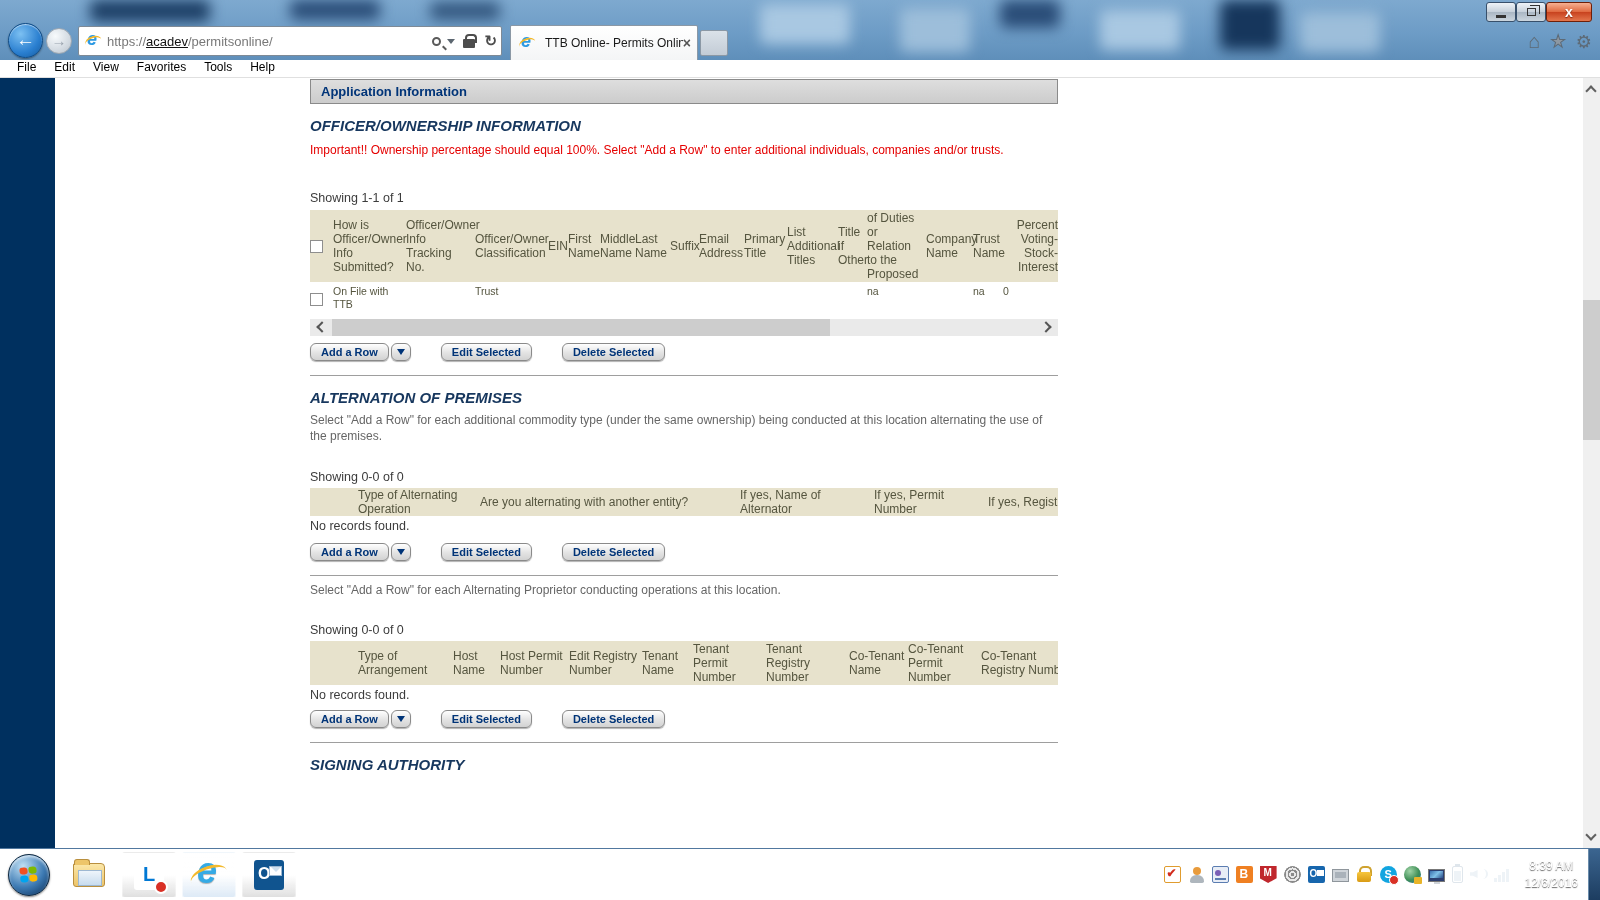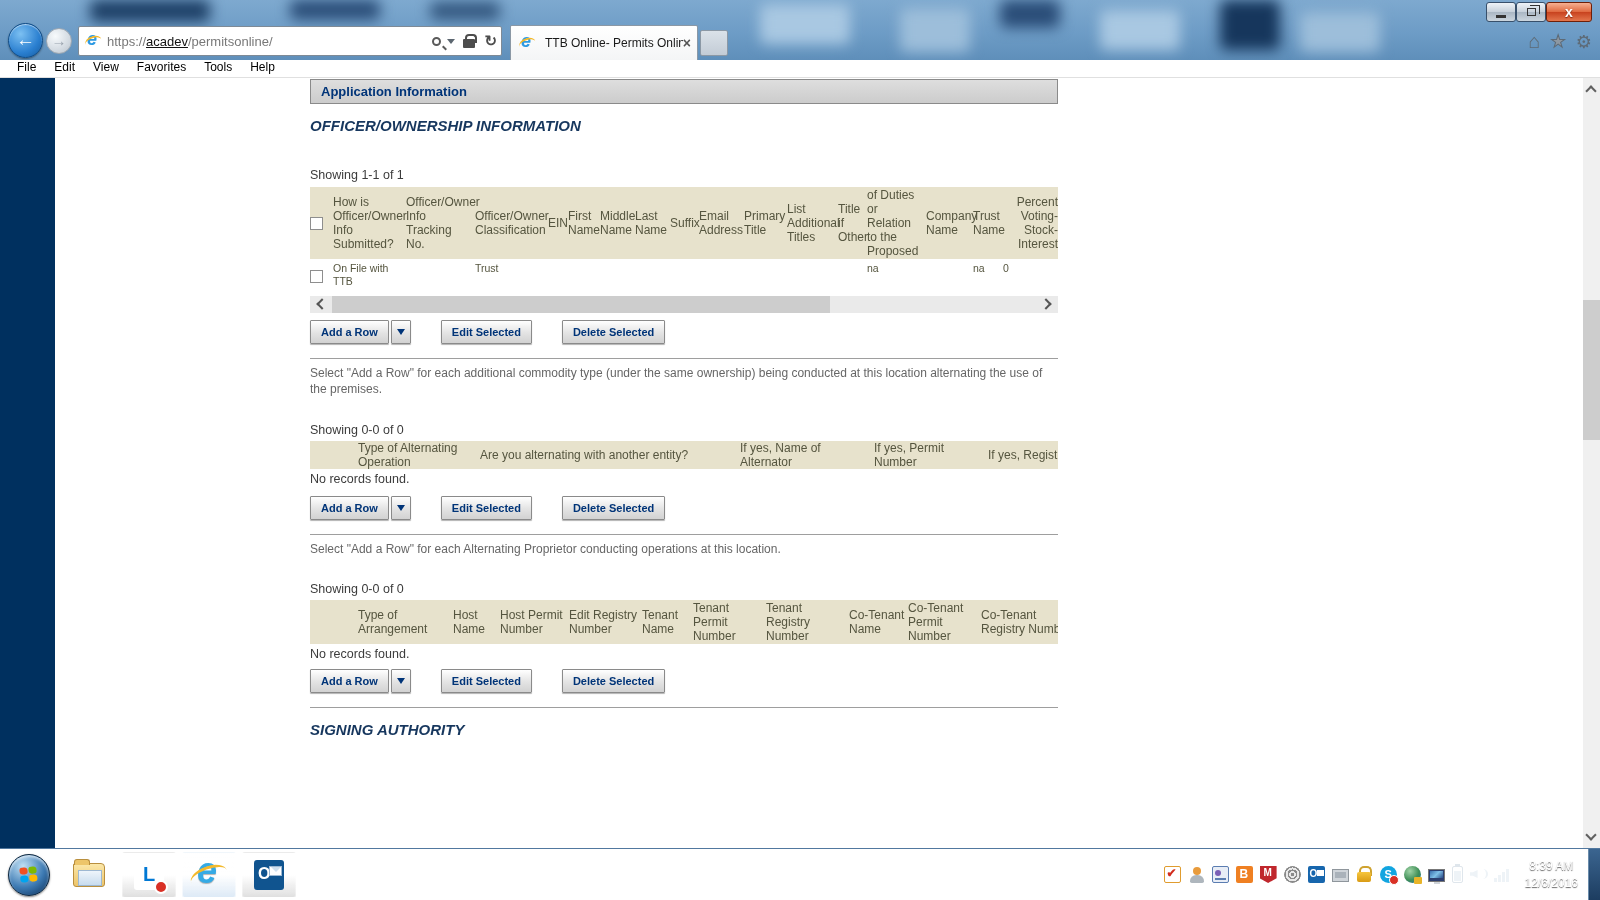--- a/index.html
+++ b/index.html
@@ -86,21 +86,21 @@
   .t1 .cbcell { padding-top:8px; }
   .thead .cbcell { padding-top:0; }
 
   .hscroll { position:relative; width:748px; height:17px; background:#eaeaea; margin-top:1px; }
   .hthumb { position:absolute; left:22px; top:0; width:498px; height:17px; background:#cdcdcd; }
   .hchev { position:absolute; top:4px; width:8px; height:8px; border-left:2px solid #555; border-top:2px solid #555; }
   .hchev.left { left:8px; transform:rotate(-45deg); }
   .hchev.right { right:8px; transform:rotate(135deg); }
 
   .btnrow { display:flex; margin-top:7px; }
-  .btn { height:24px; display:inline-flex; align-items:center; padding:0 10px; font-size:11px; font-weight:bold; color:#003478; background:linear-gradient(#ffffff,#e3e3e3 55%,#d2d2d2); border:1px solid #8a8a8a; border-radius:1px; box-shadow:0 1px 1px rgba(0,0,0,.3); }
+  .btn { height:18px; display:inline-flex; align-items:center; padding:0 10px; font-size:11px; font-weight:bold; color:#003478; background:linear-gradient(#ffffff,#e3e3e3 55%,#d2d2d2); border:1px solid #8a8a8a; border-radius:6px; box-shadow:0 1px 1px rgba(0,0,0,.3); }
   .btn.arrowpart { padding:0 5px; margin-left:2px; }
   .btn.arrowpart:before { content:""; width:0; height:0; border-left:4px solid transparent; border-right:4px solid transparent; border-top:6px solid #003478; }
   .btngap { width:30px; }
   .hr { border-top:1px solid #9e9e9e; width:748px; margin-top:14px; }
 
   .t2 .thead { height:28px; margin-top:4px; padding-left:48px;gap:12px; }
   .t2 .thead .th:last-child, .t3 .thead .th:last-child { text-align:left; }
   .t3 .thead { height:44px; margin-top:4px; padding-left:48px; }
 
   
@@ -241,20 +241,21 @@
 
 <div class="page">
   <div class="navystrip"></div>
 
   <div class="content">
     <div class="apphdr">
         <span>Application Information</span>
       </div>
 
     <div class="sec-h">OFFICER/OWNERSHIP INFORMATION</div>
+    <div class="imp">Important!! Ownership percentage should equal 100%. Select "Add a Row" to enter additional individuals, companies and/or trusts.</div>
     <div class="showing" style="margin-top:34px;">Showing 1-1 of 1</div>
 
     <div class="t1">
       <div class="thead">
         <div class="cbcell">
             <div class="cbox"></div>
           </div>
         <div style="display:flex;gap:3px;align-items:center;height:100%;">
             <div class="th" style="width: 70px;">How is Officer/Owner Info Submitted?</div>
             <div class="th" style="width: 66px;">Officer/Owner Info Tracking No.</div>
@@ -309,20 +310,21 @@
       <div class="btn">Add a Row</div>
       <div class="btn arrowpart"></div>
       <div class="btngap"></div>
       <div class="btn">Edit Selected</div>
       <div class="btngap"></div>
       <div class="btn">Delete Selected</div>
     </div>
 
     <div class="hr"></div>
 
+    <div class="sec-h">ALTERNATION OF PREMISES</div>
     <div class="para" style="margin-top:7px;">Select "Add a Row" for each additional commodity type (under the same ownership) being conducted at this location alternating the use of the premises.</div>
     <div class="showing" style="margin-top:26px;">Showing 0-0 of 0</div>
     <div class="t2">
       <div class="thead">
           <div class="th" style="width: 110px;">Type of Alternating Operation</div>
           <div class="th" style="width: 248px;">Are you alternating with another entity?</div>
           <div class="th" style="width: 122px;">If yes, Name of Alternator</div>
           <div class="th" style="width: 102px;">If yes, Permit Number</div>
           <div class="th" style="width: 128px;">If yes, Registry Number</div>
         </div>

